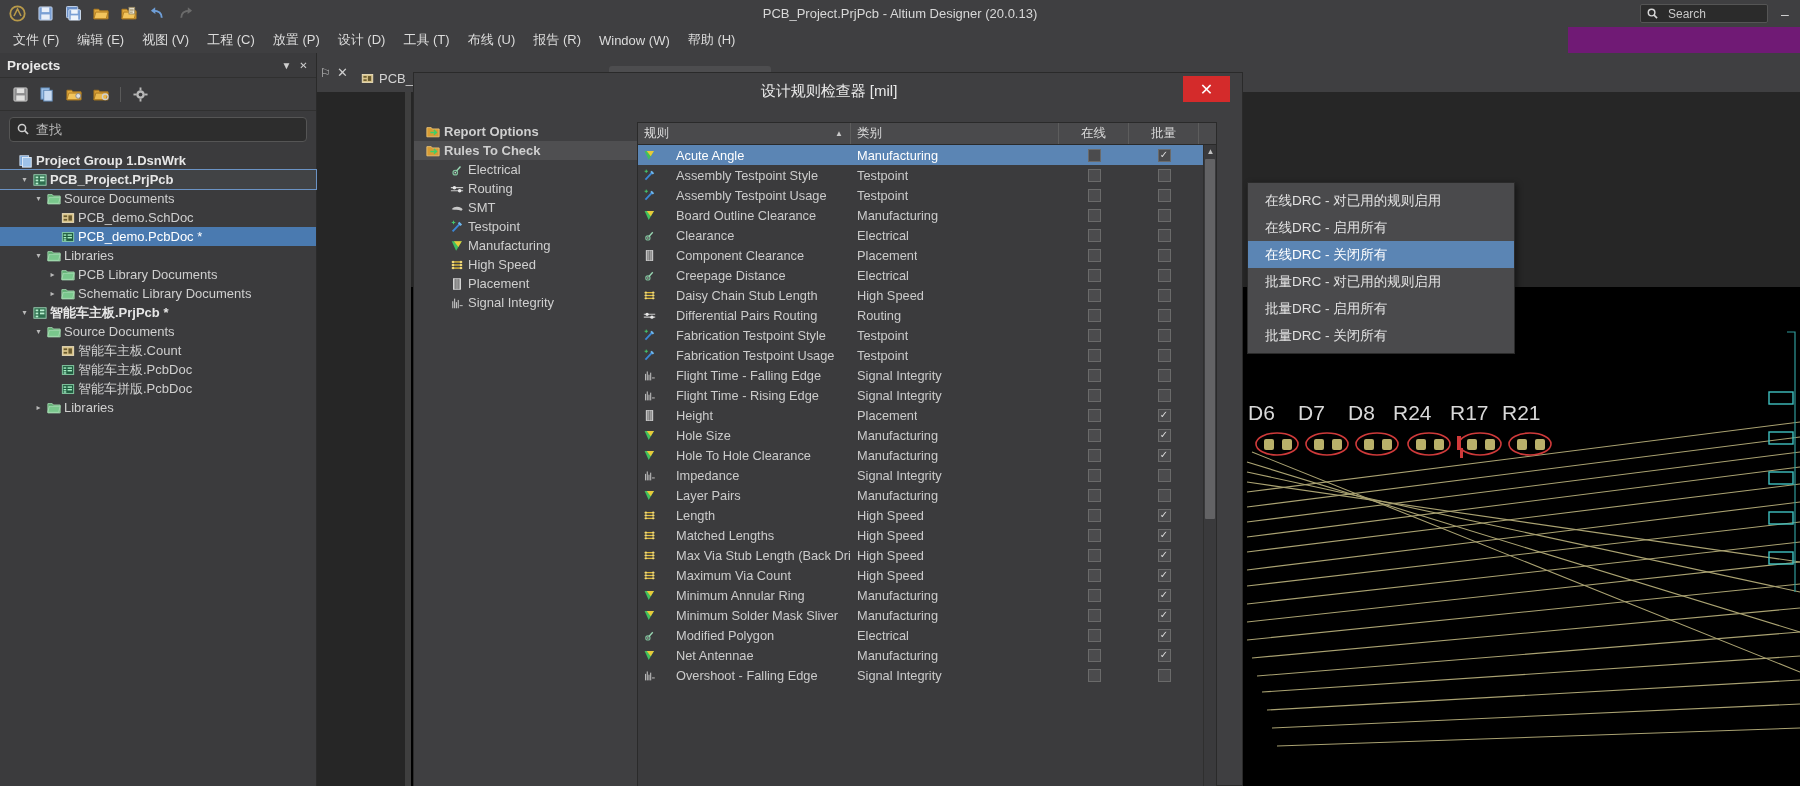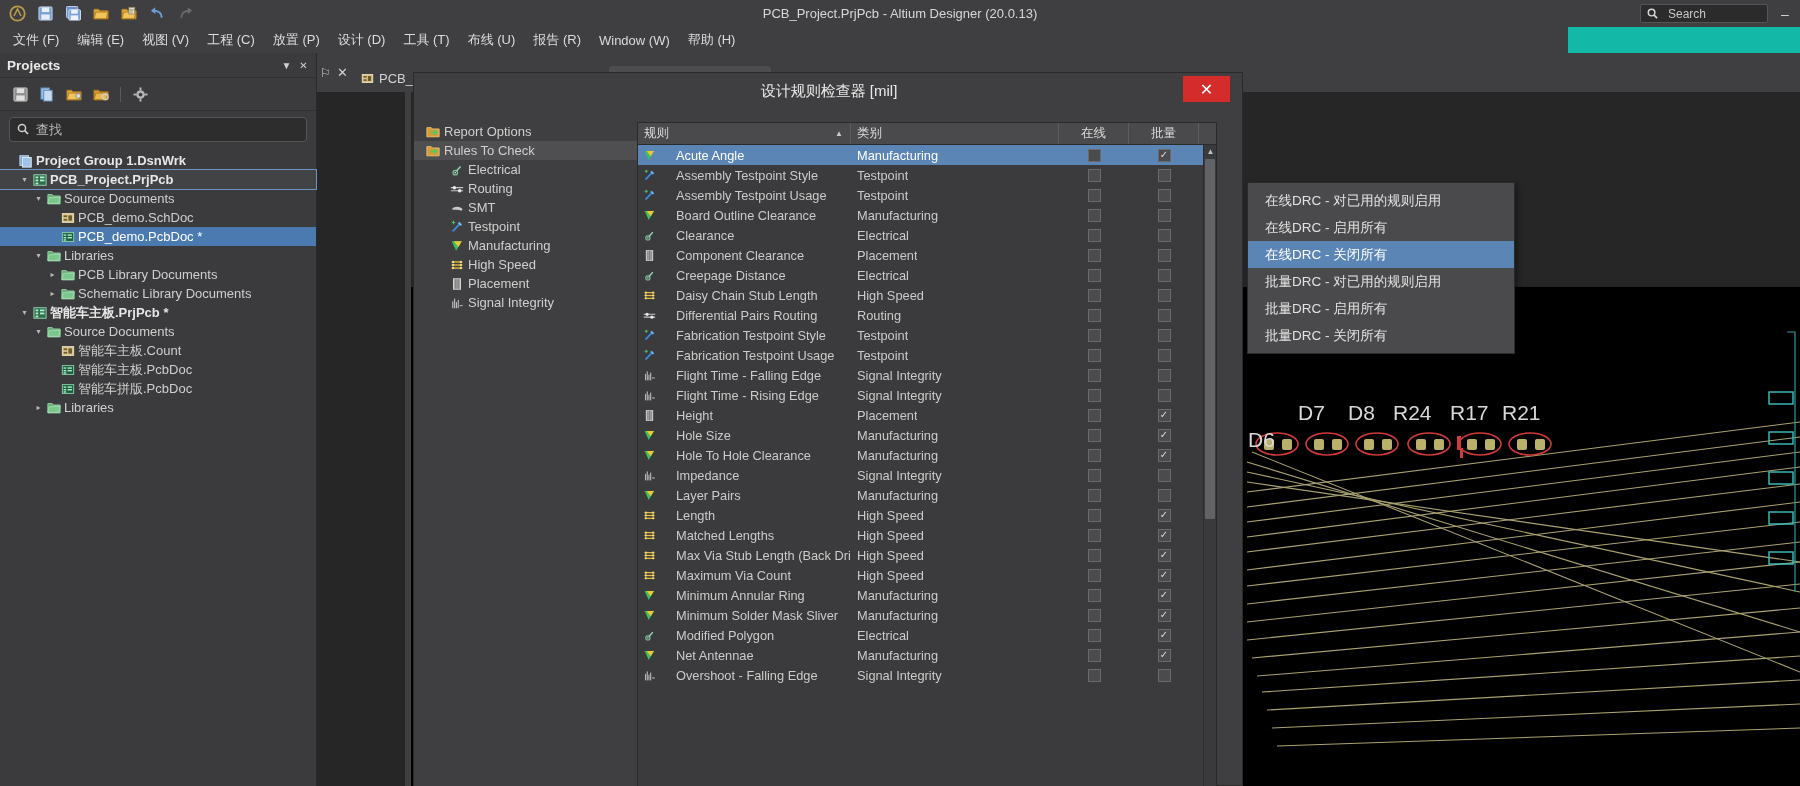--- a/index.html
+++ b/index.html
@@ -3,21 +3,21 @@
 <meta charset="utf-8">
 <style>
   * { box-sizing: border-box; margin: 0; padding: 0; }
   html, body {
     width: 1800px; height: 786px;
     background: #1e1e1e;
     font-family: "Liberation Sans", "DejaVu Sans", sans-serif;
     overflow: hidden;
     -webkit-font-smoothing: antialiased;
   }
-  #app { position: relative; width: 1800px; height: 786px; background: #14b8a6; }
+  #app { position: relative; width: 1800px; height: 786px; background: #701a75; }
 
   
   .titlebar {
     position: absolute; left: 0; top: 0; width: 1800px; height: 27px;
     background: #3f3f41; display: flex; align-items: center;
   }
   .tb-left { display: flex; align-items: center; gap: 2px; padding-left: 4px; }
   .tb-icon {
     width: 26px; height: 24px; display: flex; align-items: center; justify-content: center;
     position: relative;
@@ -133,21 +133,21 @@
   }
   .dlg-body { position: absolute; left: 0; top: 36px; width: 830px; height: 678px; display: flex; }
 
   .dlg-tree {
     width: 223px; background: #3f3f41; padding-top: 13px; font-size: 13px;
   }
   .dtn { display: flex; align-items: center; height: 19px; white-space: nowrap; }
   .dtn .dico { width: 19px; flex: 0 0 19px; display: flex; align-items: center; justify-content: center;}
   .dtn .dlbl { color: #cfcfcf; padding-left: 2px; }
   .dtn.sel { background: #4f4f51; }
-  .dtn.lvl0 { padding-left: 9px; }
+  .dtn.lvl0 { padding-left: 9px; font-weight: bold; }
   .dtn.lvl1 { padding-left: 33px; }
 
   
   .dlg-table-wrap {
     position: relative; width: 580px; margin-top: 13px;
     border: 1px solid #2a2a2a; background: #3b3b3d; overflow: hidden;
   }
   .thead {
     display: flex; height: 22px; background: #4a4a4c;
     border-bottom: 1px solid #2a2a2a; font-size: 12.5px; color: #dcdcdc;
@@ -345,21 +345,21 @@
 
       <g>
         <rect x="1452" y="300" width="24" height="12" fill="none" stroke="#3fc0c0" stroke-width="1.4"></rect>
         <rect x="1452" y="340" width="24" height="12" fill="none" stroke="#3fc0c0" stroke-width="1.4"></rect>
         <rect x="1452" y="380" width="24" height="12" fill="none" stroke="#3fc0c0" stroke-width="1.4"></rect>
         <rect x="1452" y="420" width="24" height="12" fill="none" stroke="#3fc0c0" stroke-width="1.4"></rect>
         <rect x="1452" y="460" width="24" height="12" fill="none" stroke="#3fc0c0" stroke-width="1.4"></rect>
       </g>
       <path d="M1470 240 L1478 240 L1478 500" stroke="#2f9a9a" stroke-width="1.2" fill="none"></path>
     </svg>
-    <div class="des" style="left:931px; top:309px;margin-top:27px;">D6</div>
+    <div class="des" style="left:931px; top:309px;">D6</div>
     <div class="des" style="left:981px; top:309px;">D7</div>
     <div class="des" style="left:1031px; top:309px;">D8</div>
     <div class="des" style="left:1076px; top:309px;">R24</div>
     <div class="des" style="left:1133px; top:309px;">R17</div>
     <div class="des" style="left:1185px; top:309px;">R21</div>
   </div>
 
   <div class="tabbar" id="tabbar">
       <div class="tab-pin">⚐</div>
       <div class="tab-close-p">✕</div>

